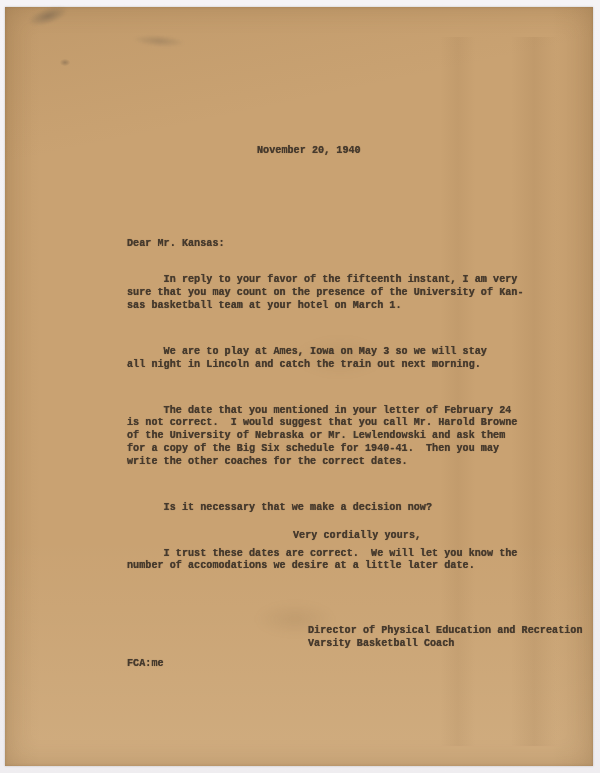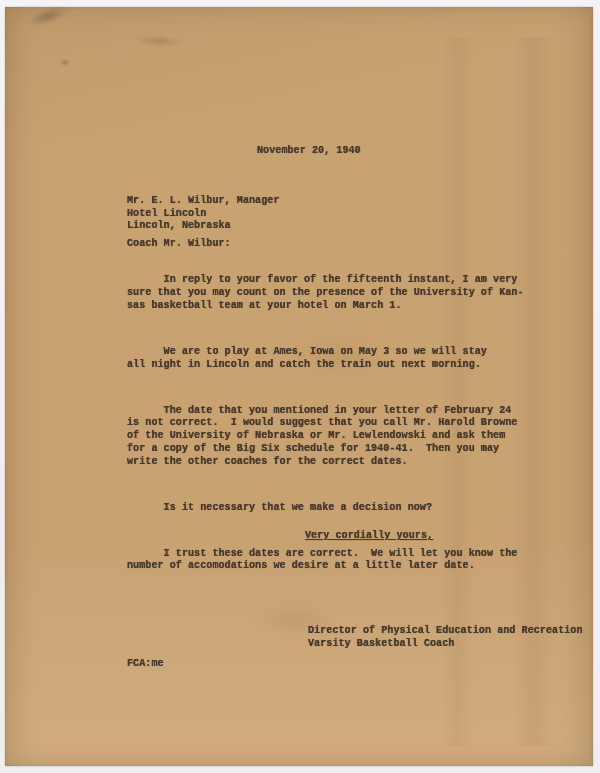--- a/index.html
+++ b/index.html
@@ -66,43 +66,40 @@
     letter-spacing: 0.1px;
     white-space: pre;
     text-shadow: 0 0 0.7px rgba(70,58,45,0.85), 0.3px 0.3px 0.4px rgba(70,58,45,0.35);
     font-weight: bold;
   }
   .date-line      { left: 252px; top: 138px; }
   .recipient      { left: 122px; top: 188px; }
   .salutation     { left: 122px; top: 231px; }
   .body-block     { left: 122px; top: 242px; width: 400px; }
   .body-block p   { margin: 0 0 8px 0; white-space: pre; }
-  .closing        { left: 300px; top: 523px; text-decoration: underline; }
+  .closing        { left: 288px; top: 523px; }
   .signature      { left: 303px; top: 618px; }
   .reference      { left: 122px; top: 651px; }
 </style>
 </head>
 <body>
 
 <div class="scan-stage">
   <div class="paper">
     <div class="streaks"></div>
     <div class="stain stain-1"></div>
     <div class="stain stain-2"></div>
     <div class="stain stain-3"></div>
     <div class="stain stain-4"></div>
     <div class="stain stain-5"></div>
 
     <div class="type date-line">November 20, 1940</div>
 
-    <div class="type recipient">Mr. E. L. Wilbur, Manager
-Hotel Lincoln
-Lincoln, Nebraska</div>
 
-    <div class="type salutation">Coach Mr. Wilbur:</div>
+    <div class="type salutation">Dear Mr. Kansas:</div>
 
     <div class="type body-block">
       <p>      In reply to your favor of the fifteenth instant, I am very
 sure that you may count on the presence of the University of Kan-
 sas basketball team at your hotel on March 1.</p>
       <p>      We are to play at Ames, Iowa on May 3 so we will stay
 all night in Lincoln and catch the train out next morning.</p>
       <p>      The date that you mentioned in your letter of February 24
 is not correct.  I would suggest that you call Mr. Harold Browne
 of the University of Nebraska or Mr. Lewlendowski and ask them

